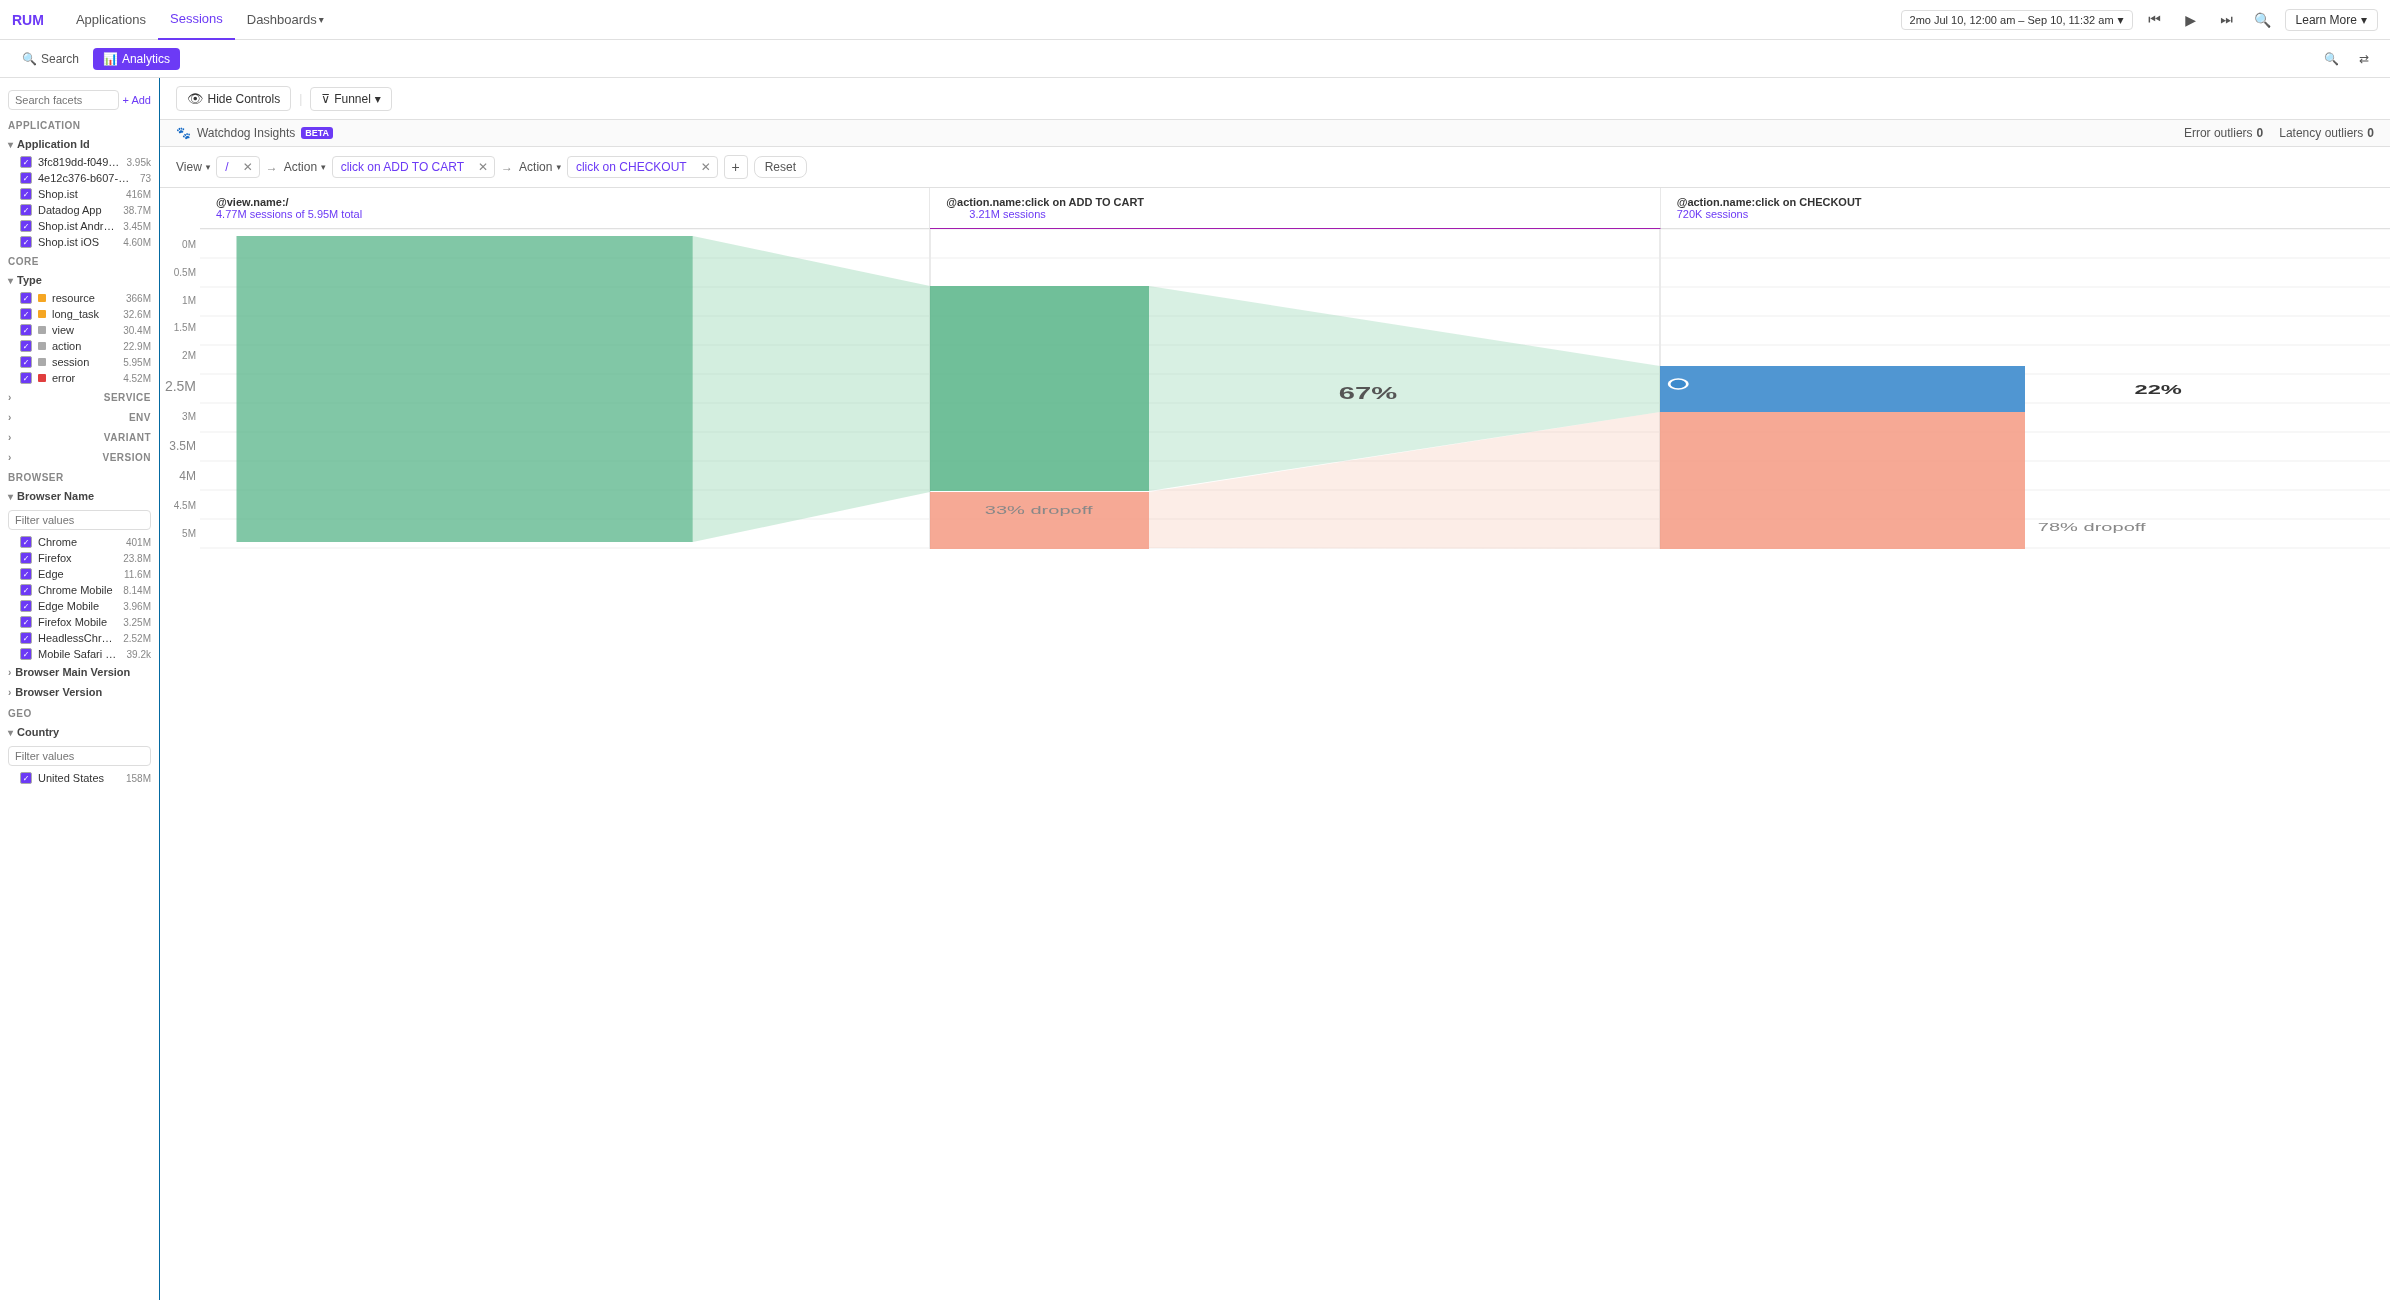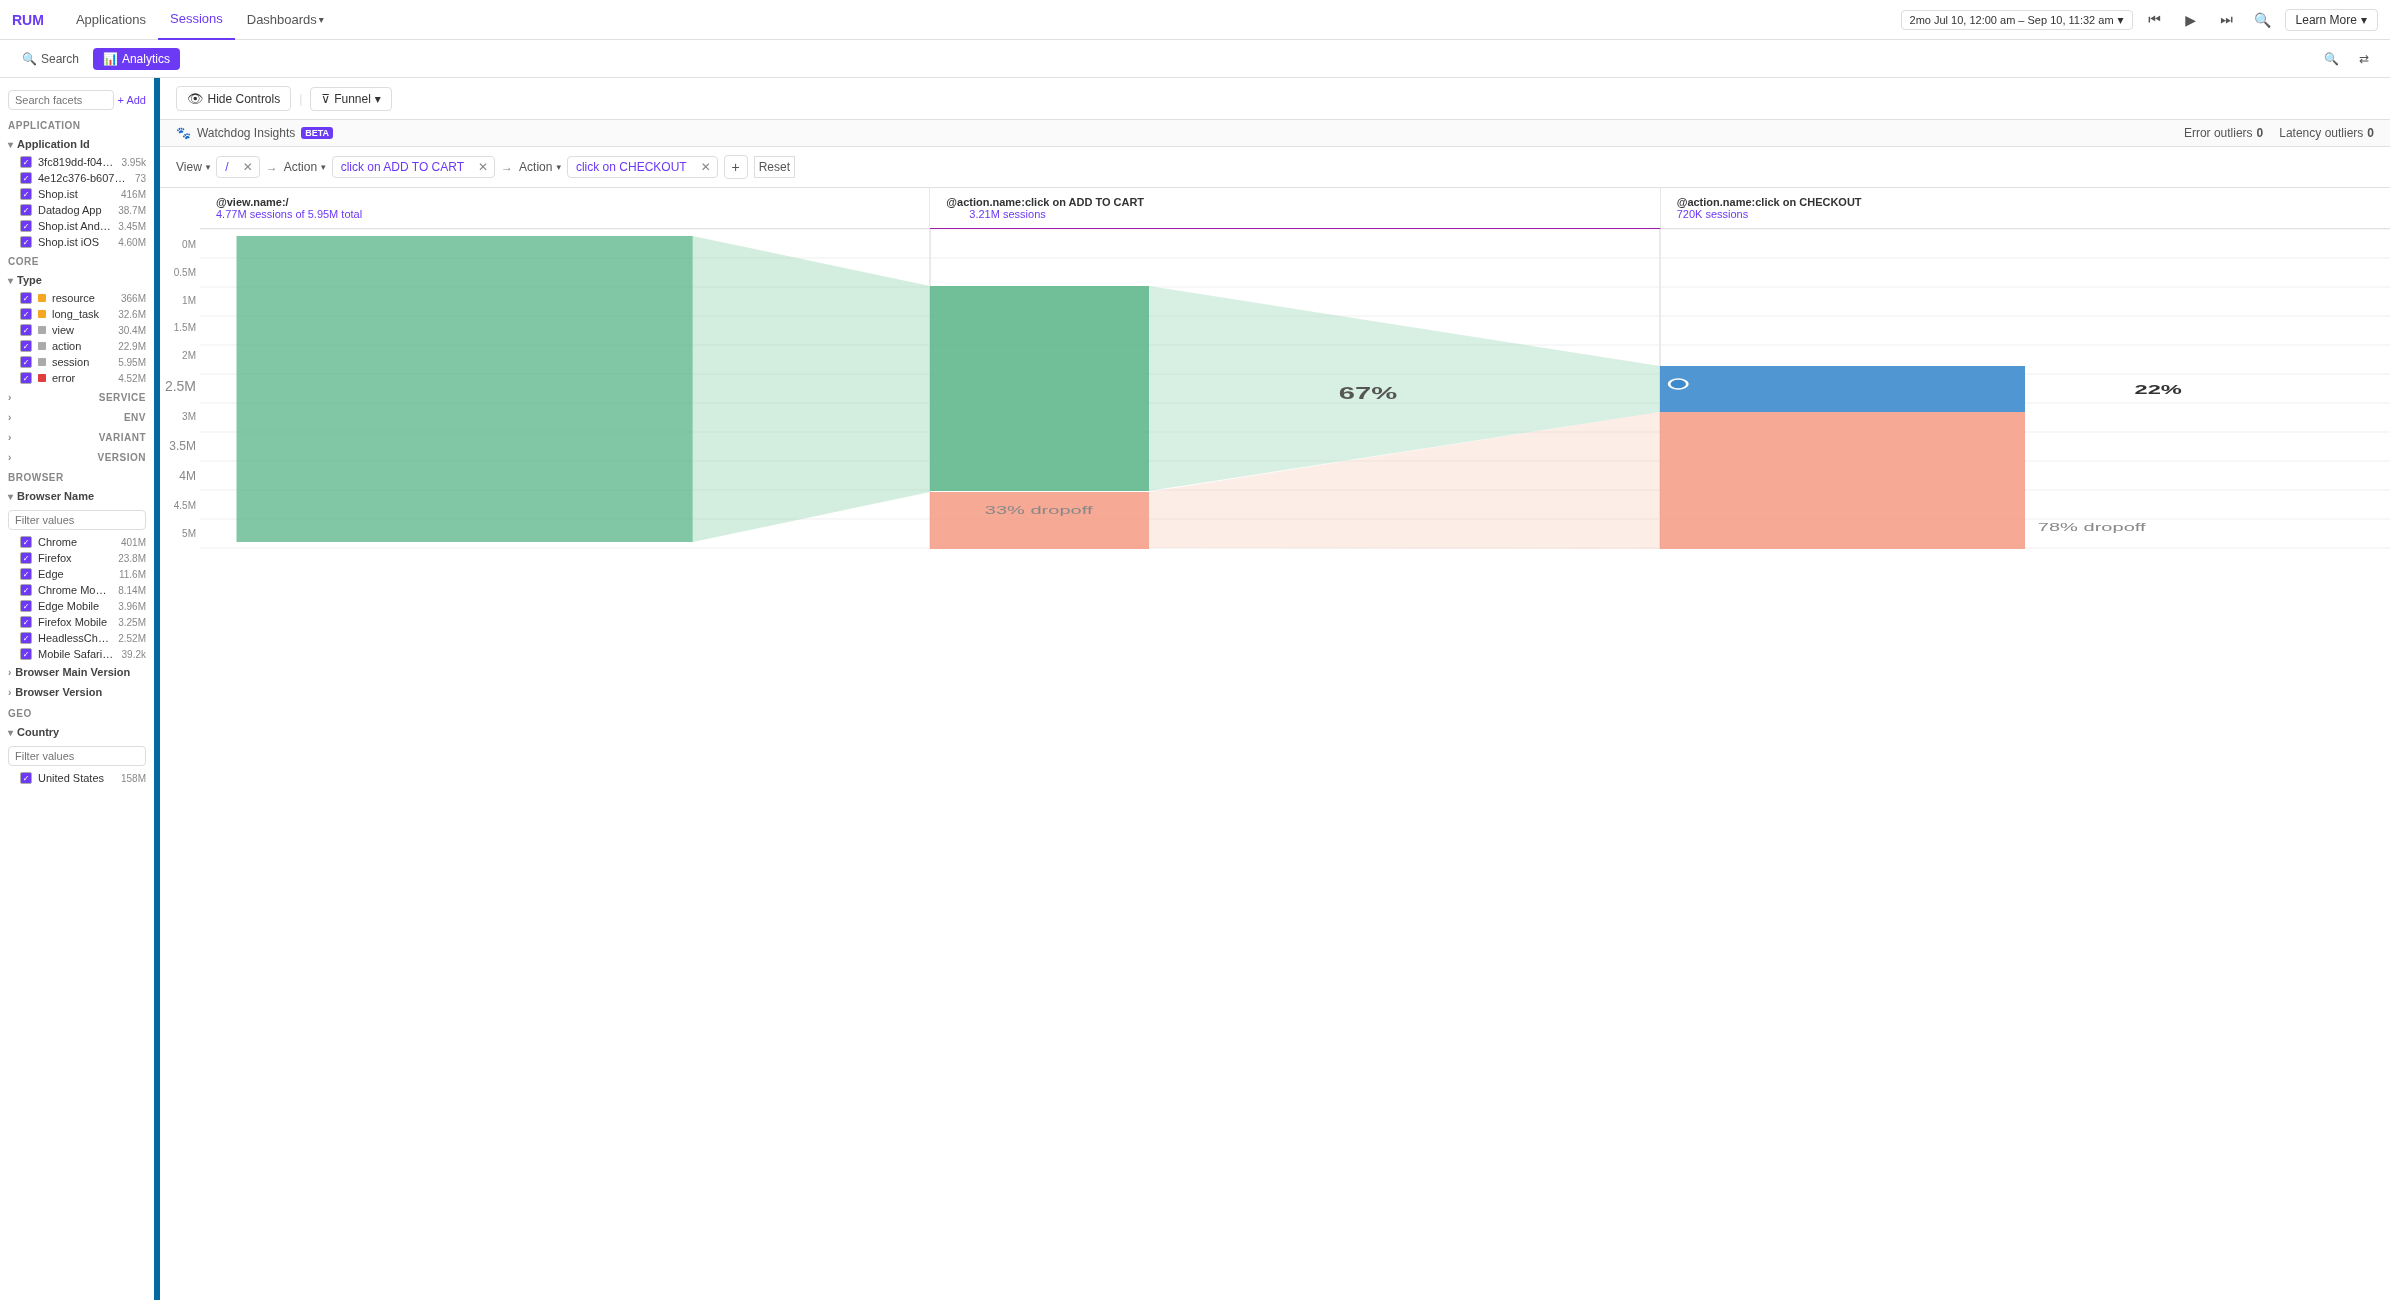--- a/index.html
+++ b/index.html
@@ -20,21 +20,21 @@
     .sub-nav-btn { display: flex; align-items: center; gap: 4px; padding: 4px 10px; border-radius: 4px; font-size: 12px; cursor: pointer; }
     .sub-nav-btn.search { color: #555; background: transparent; }
     .sub-nav-btn.analytics { color: #fff; background: #6c3af5; }
     .search-icon-btn { width: 28px; height: 28px; display: flex; align-items: center; justify-content: center; cursor: pointer; color: #555; }
     .expand-icon-btn { width: 28px; height: 28px; display: flex; align-items: center; justify-content: center; cursor: pointer; color: #555; }
 
     
     .main-layout { display: flex; height: calc(1300px - 78px); }
 
     
-    .sidebar { width: 160px; min-width: 160px; background: #fff; border-right: 6px solid #0369a1; overflow-y: auto; padding: 8px 0; }
+    .sidebar { width: 160px; min-width: 160px; background: #fff; border-right: 1px solid #0369a1; overflow-y: auto; padding: 8px 0; }
     .sidebar-search { padding: 4px 8px; }
     .sidebar-search input { width: 100%; padding: 4px 8px; border: 1px solid #ddd; border-radius: 4px; font-size: 11px; }
     .sidebar-add-btn { display: flex; align-items: center; gap: 4px; font-size: 11px; color: #6c3af5; cursor: pointer; padding: 4px 8px; white-space: nowrap; }
     .sidebar-section-header { display: flex; align-items: center; justify-content: space-between; padding: 6px 8px 3px; font-size: 10px; font-weight: 700; color: #888; text-transform: uppercase; letter-spacing: 0.5px; cursor: pointer; }
     .sidebar-sub-header { display: flex; align-items: center; gap: 4px; padding: 4px 8px; font-size: 11px; font-weight: 600; color: #444; cursor: pointer; }
     .sidebar-item { display: flex; align-items: center; gap: 6px; padding: 2px 8px 2px 20px; font-size: 11px; color: #333; cursor: pointer; }
     .sidebar-item .item-label { flex: 1; overflow: hidden; text-overflow: ellipsis; white-space: nowrap; }
     .sidebar-item .item-count { font-size: 10px; color: #888; margin-left: auto; }
     .checkbox { width: 12px; height: 12px; border: 1px solid #aaa; border-radius: 2px; background: #6c3af5; display: flex; align-items: center; justify-content: center; flex-shrink: 0; }
     .checkbox::after { content: '✓'; color: #fff; font-size: 8px; }
@@ -56,21 +56,21 @@
     .outlier-count { font-weight: 600; }
 
     
     .filter-row { display: flex; align-items: center; gap: 6px; padding: 8px 16px; border-bottom: 1px solid #e0e0e0; background: #fff; flex-wrap: wrap; }
     .filter-label { font-size: 12px; color: #555; display: flex; align-items: center; gap: 4px; }
     .filter-chip { display: flex; align-items: center; border: 1px solid #ddd; border-radius: 4px; background: #fff; font-size: 12px; }
     .filter-chip-value { padding: 3px 8px; color: #6c3af5; }
     .filter-chip-clear { padding: 3px 6px; cursor: pointer; color: #888; }
     .arrow-icon { color: #888; font-size: 12px; }
     .add-filter-btn { width: 24px; height: 24px; border: 1px solid #ddd; border-radius: 4px; display: flex; align-items: center; justify-content: center; cursor: pointer; font-size: 14px; color: #555; }
-    .reset-btn { padding: 3px 4px; border: 1px solid #ddd; border-radius: 0; font-size: 12px; cursor: pointer; background: #fff; color: #555; }
+    .reset-btn { padding: 3px 10px; border: 1px solid #ddd; border-radius: 8px; font-size: 12px; cursor: pointer; background: #fff; color: #555; }
 
     
     .funnel-area { padding: 0 0 16px 0; }
   </style>
 </head>
 <body>
 
 <div class="top-nav">
   <span class="top-nav-brand">RUM</span>
   <div class="top-nav-item">Applications</div>

